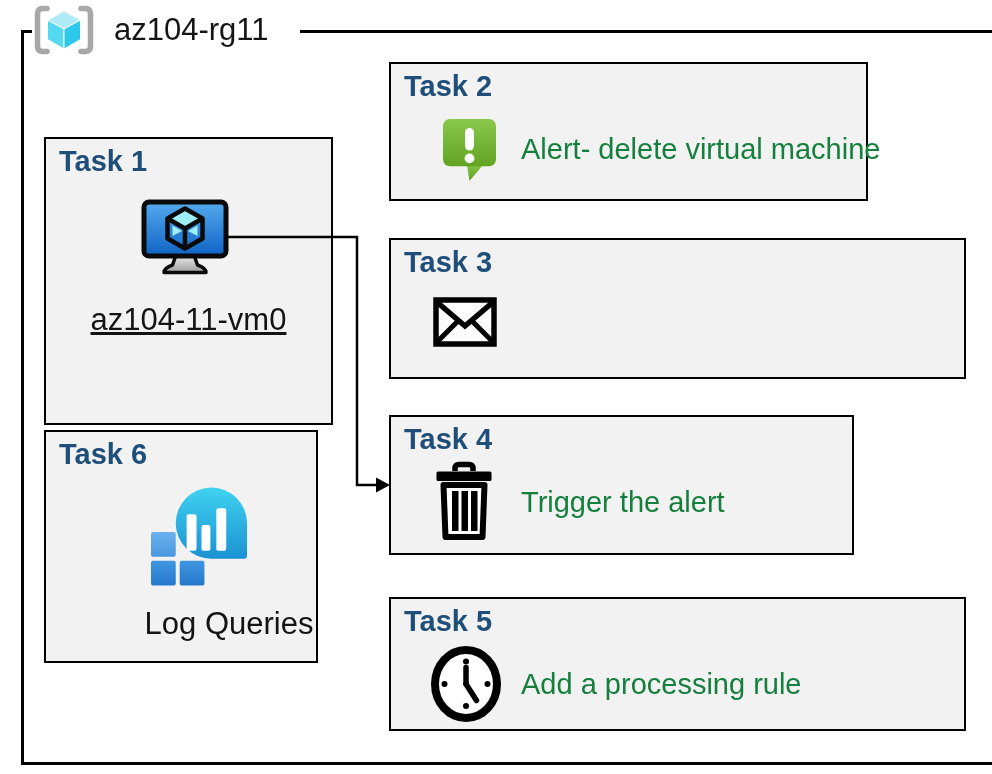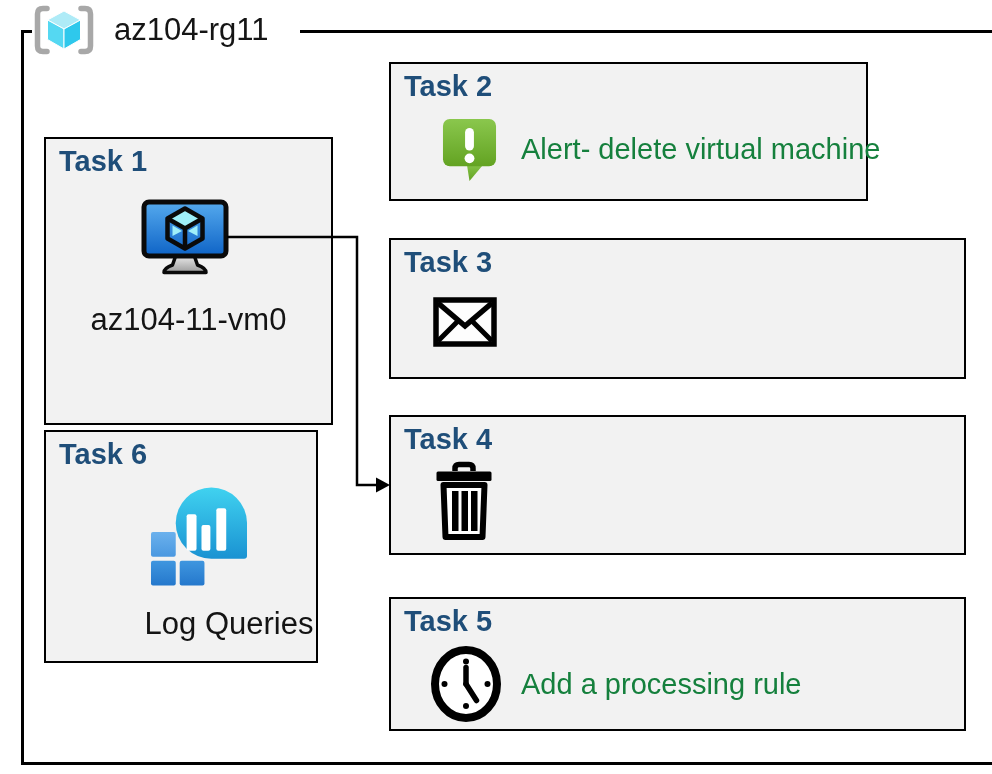--- a/index.html
+++ b/index.html
@@ -72,21 +72,21 @@
         </linearGradient>
       </defs>
       <path d="M35 56 L53 56 L56.5 66 C62 68 65 70.5 65 73.5 L23 73.5 C23 70.5 26 68 31.5 66 Z" fill="url(#vmStand)" stroke="#0A0A0A" stroke-width="3.5" stroke-linejoin="round"></path>
       <rect x="3" y="3" width="82" height="54" rx="5" fill="url(#vmScreen)" stroke="#0A0A0A" stroke-width="5"></rect>
       <polygon points="44,9.5 61.5,19.5 44,29.5 26.5,19.5" fill="#9FEFF9"></polygon>
       <polygon points="31.5,26.5 41,32 31.5,37" fill="#9FEFF9"></polygon>
       <polygon points="56.5,26.5 47,32 56.5,37" fill="#9FEFF9"></polygon>
       <path d="M44 9.5 L61.5 19.5 V39.5 L44 49.5 L26.5 39.5 V19.5 Z" fill="none" stroke="#0A0A0A" stroke-width="4.5" stroke-linejoin="round"></path>
       <path d="M26.5 19.5 L44 29.5 L61.5 19.5 M44 29.5 V49.5" fill="none" stroke="#0A0A0A" stroke-width="4.5"></path>
     </svg>
-    <div class="caption" style="top:163px;">az104-11-vm0</div>
+    <div class="caption" style="top:163px;text-decoration:underline;">az104-11-vm0</div>
   </div>
 
   <div class="task-box hbox" style="left:373px; top:62px; width:479px; height:139px;">
     <div class="task-title">Task 2</div>
     <svg class="icon" style="left:50px; top:53px;" width="57" height="67" viewBox="0 0 58 68">
       <defs>
         <linearGradient id="alertG" x1="0" y1="0" x2="0" y2="1">
           <stop offset="0" stop-color="#8AC74D"></stop>
             <stop offset="1" stop-color="#63A322"></stop>
         </linearGradient>
@@ -101,30 +101,31 @@
 
   <div class="task-box hbox" style="left:373px; top:238px; width:577px; height:141px;">
     <div class="task-title">Task 3</div>
     <svg class="icon" style="left:42px; top:57px;" width="64" height="50" viewBox="0 0 64 50">
       <rect x="3" y="3" width="58" height="44" fill="#FDFDFD" stroke="#000" stroke-width="5.5"></rect>
       <path d="M5 6 L32 29 L59 6" fill="none" stroke="#000" stroke-width="5.5"></path>
       <path d="M5 44 L26.5 22.5 M59 44 L37.5 22.5" fill="none" stroke="#000" stroke-width="5"></path>
     </svg>
   </div>
 
-  <div class="task-box hbox" style="left:373px; top:415px; width:577px; height:140px;">
+  <div class="task-box hbox" style="left:373px; top:415px; width:465px; height:140px;">
     <div class="task-title">Task 4</div>
     <svg class="icon" style="left:44px; top:43px;" width="58" height="80" viewBox="0 0 58 80">
       <path d="M20 11 V8.5 Q20 4.5 24 4.5 H34 Q38 4.5 38 8.5 V11" fill="none" stroke="#000" stroke-width="5.5"></path>
       <rect x="1.5" y="11.5" width="55" height="9.5" rx="1.5" fill="#000"></rect>
       <path d="M8.5 25 H49.5 L47.5 77 H10.5 Z" fill="#fff" stroke="#000" stroke-width="6" stroke-linejoin="round"></path>
       <rect x="17" y="31" width="6.5" height="40" fill="#000"></rect>
       <rect x="26.5" y="31" width="6.5" height="40" fill="#000"></rect>
       <rect x="36" y="31" width="6.5" height="40" fill="#000"></rect>
     </svg>
+    <div class="task-label">Trigger the alert</div>
   </div>
 
   <div class="task-box hbox" style="left:373px; top:597px; width:577px; height:134px;">
     <div class="task-title">Task 5</div>
     <svg class="icon" style="left:39px; top:46px;" width="72" height="78" viewBox="0 0 72 78">
       <ellipse cx="36" cy="39" rx="31" ry="34" fill="#fff" stroke="#000" stroke-width="8"></ellipse>
       <circle cx="36" cy="16.5" r="3" fill="#000"></circle>
       <circle cx="57.5" cy="39" r="3" fill="#000"></circle>
       <circle cx="14.5" cy="39" r="3" fill="#000"></circle>
       <circle cx="36" cy="61" r="3" fill="#000"></circle>

